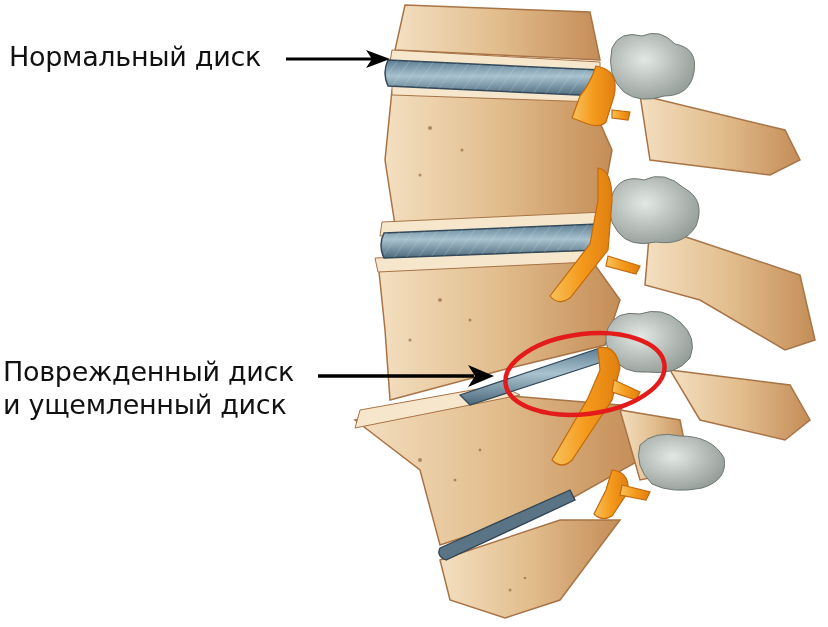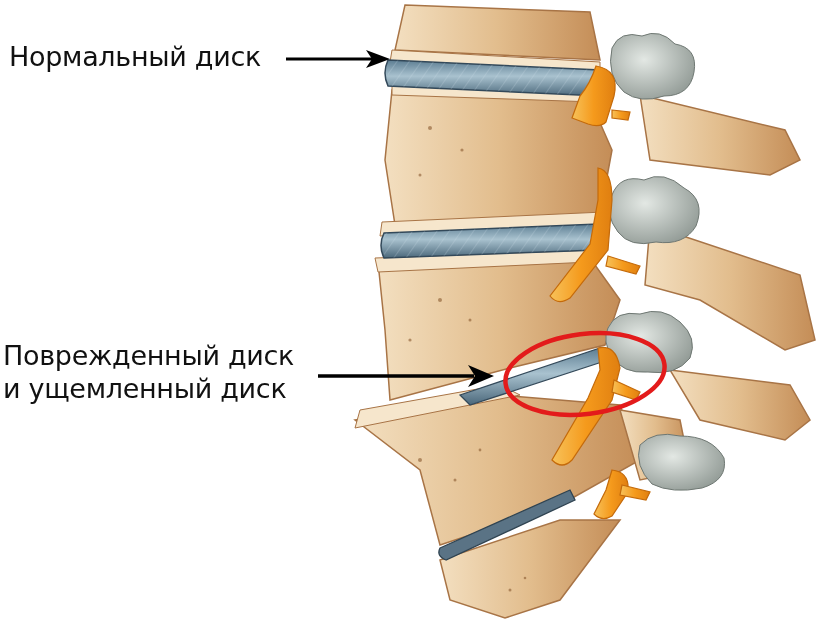--- a/index.html
+++ b/index.html
@@ -1,21 +1,21 @@
 <!DOCTYPE html>
 <html><head>
 <meta charset="utf-8">
 <style>
   html, body { margin: 0; padding: 0; background: #ffffff; }
   body { width: 828px; height: 627px; position: relative; overflow: hidden;
          font-family: "DejaVu Sans", "Liberation Sans", sans-serif; }
   .label { position: absolute; color: #111; font-size: 27px; line-height: 33px;
            letter-spacing: -0.3px; white-space: nowrap; }
   #lbl-normal { left: 9px; top: 40px; text-align: center; }
-  #lbl-damaged { left: 3px; top: 339px; }
+  #lbl-damaged { left: 3px; top: 355px; }
   svg#art { position: absolute; left: 0; top: 0; }
 </style>
 </head>
 <body>
 
 <svg id="art" width="828" height="627" viewBox="0 0 828 627">
   <defs>
     <linearGradient id="boneG" x1="0" y1="0" x2="1" y2="0">
       <stop offset="0" stop-color="#f3dfc0"></stop>
       <stop offset="0.5" stop-color="#e2bd8d"></stop>

